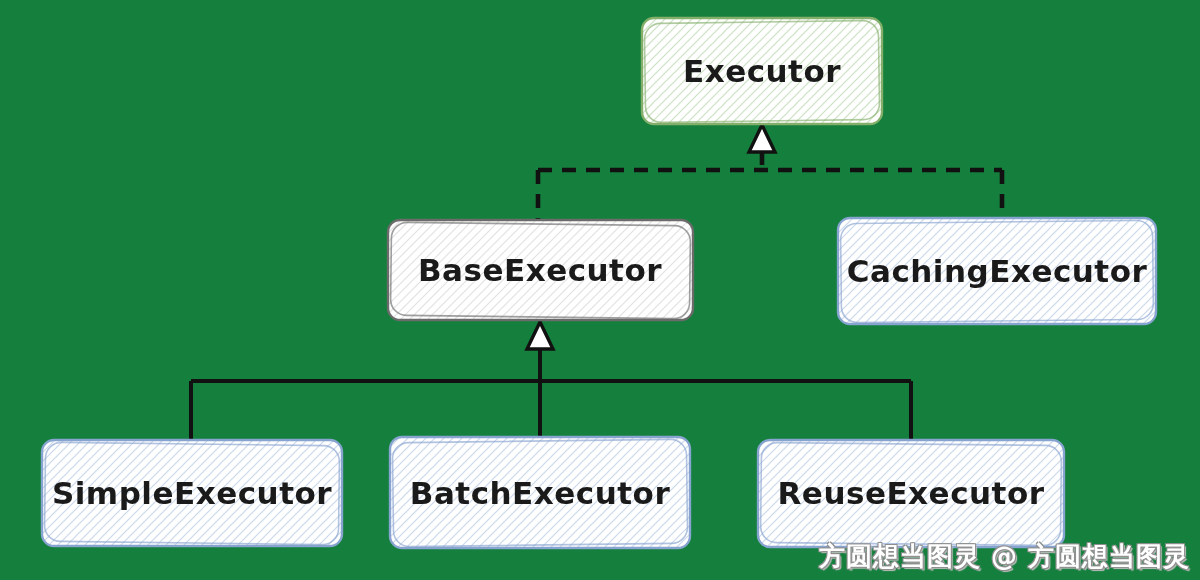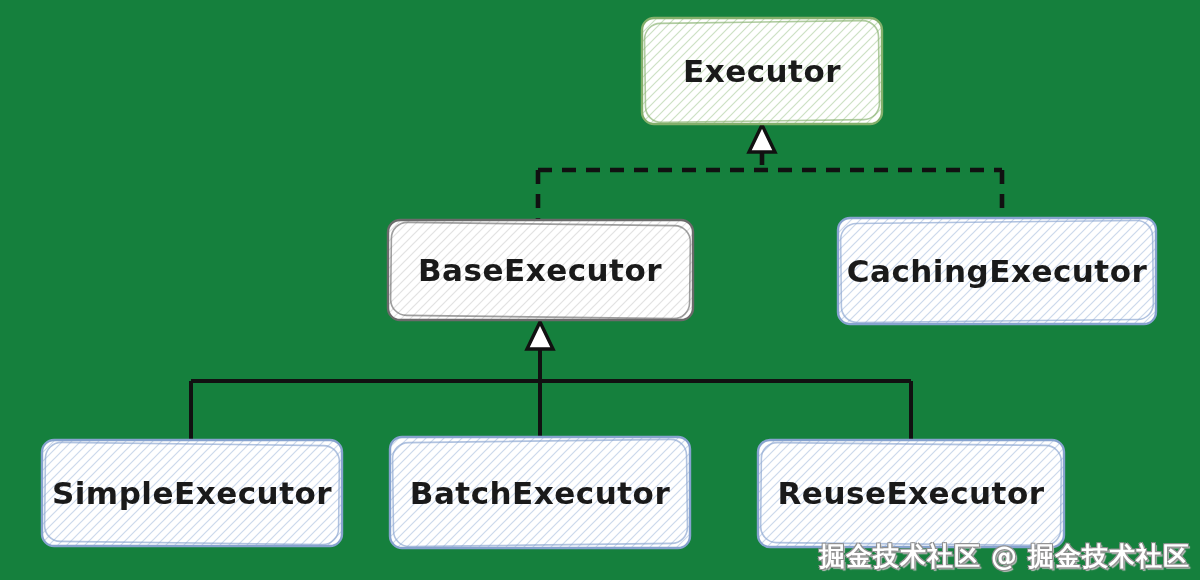--- a/index.html
+++ b/index.html
@@ -124,14 +124,14 @@
       <text class="node-label" x="540" y="504" text-anchor="middle">BatchExecutor</text>
     </g>
 
     <g>
       <rect class="box-main stroke-blue" x="758" y="440" width="306" height="107" rx="12" fill="url(#hatch-blue)"></rect>
       <rect class="box-sketch stroke-blue" x="761" y="444" width="300" height="100" rx="16" transform="rotate(0.6 911 493)"></rect>
       <text class="node-label" x="911" y="504" text-anchor="middle">ReuseExecutor</text>
     </g>
   </svg>
 
-  <div class="watermark">掘金技术社区 @ 掘金技术社区</div>
+  <div class="watermark">方圆想当图灵 @ 方圆想当图灵</div>
 </div>
 
 </body></html>

